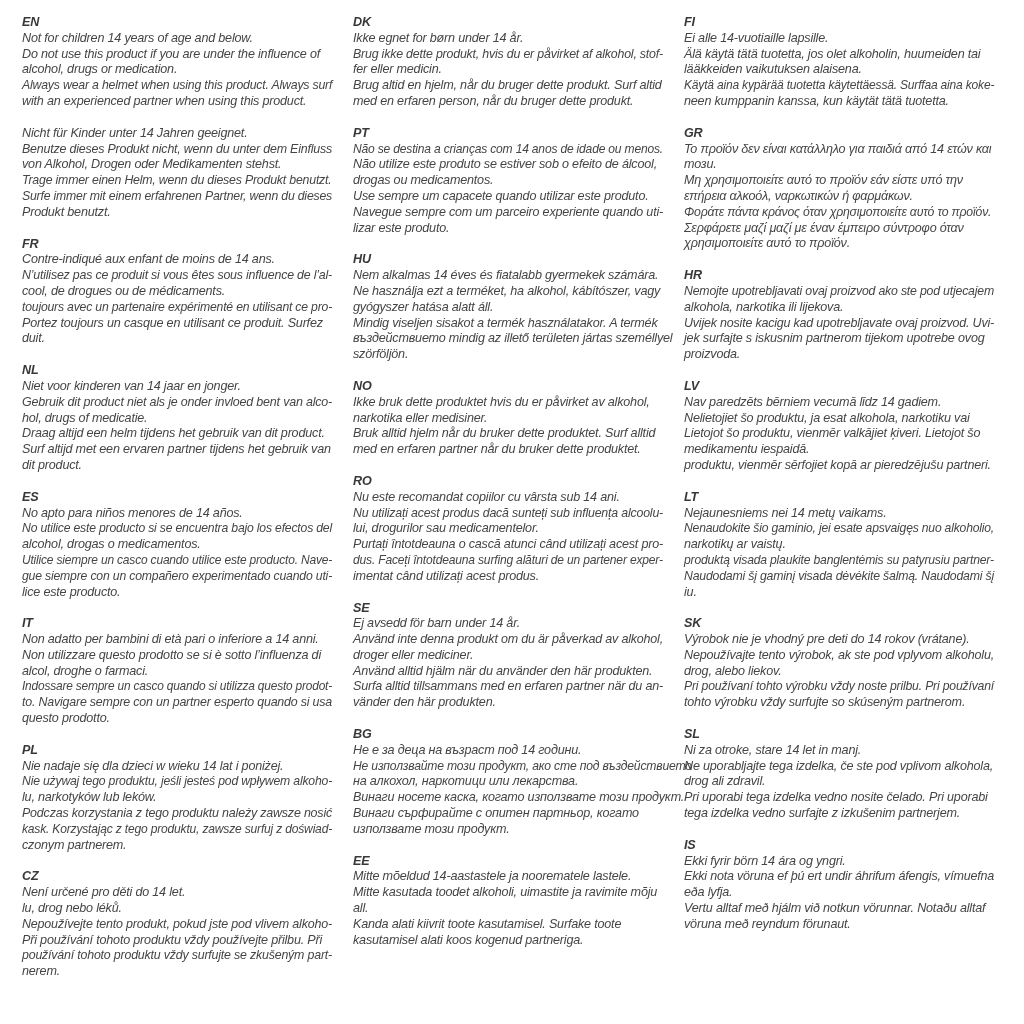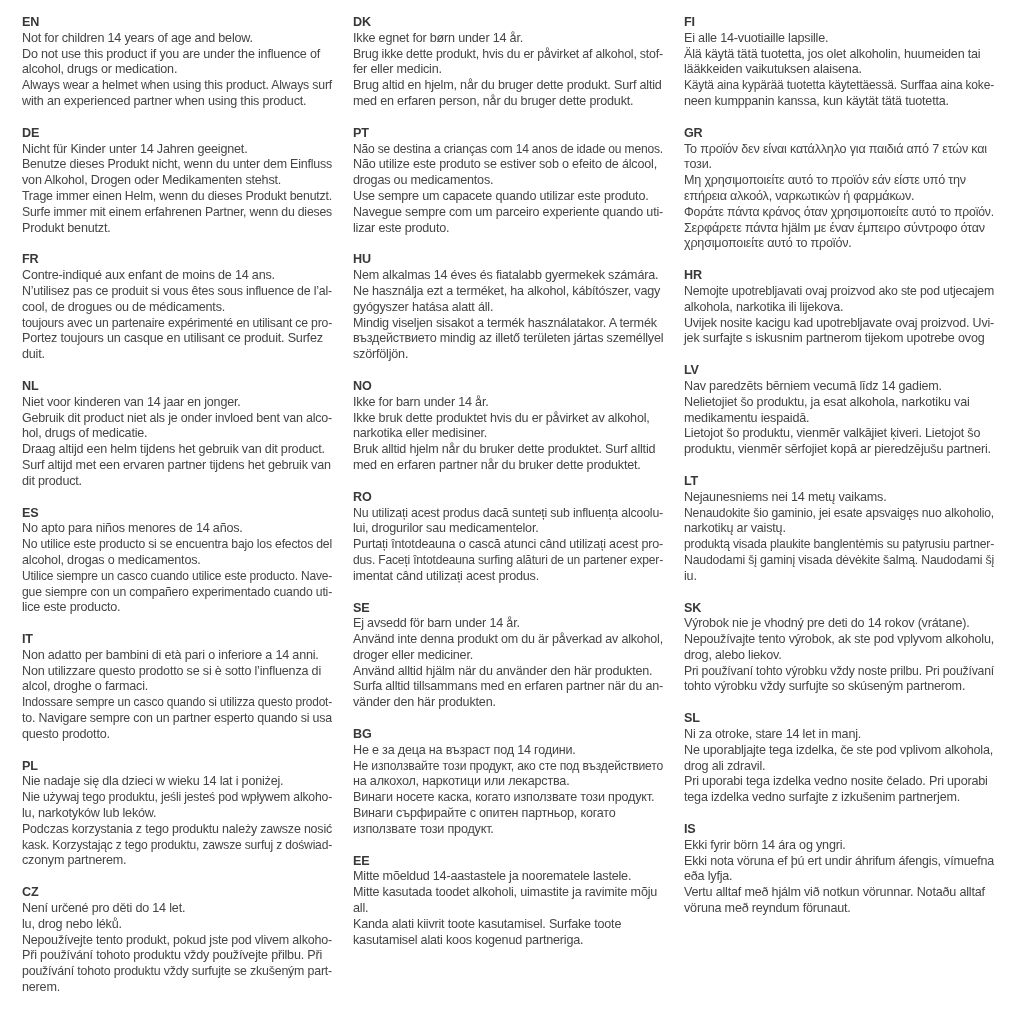--- a/index.html
+++ b/index.html
@@ -14,20 +14,21 @@
     box-sizing: border-box;
     width: 1024px;
     height: 1024px;
     padding: 15px 0 0 22px;
     display: flex;
     gap: 21px;
     font-family: "Liberation Sans", sans-serif;
     color: #454545;
     font-size: 12.6px;
     letter-spacing: -0.2px;
+    font-style: italic;
   }
   .col {
     width: 310px;
     flex: 0 0 310px;
     overflow: visible;
   }
   .lang-block {
     margin: 0 0 16px 0;
   }
   .lang-code {
@@ -55,21 +56,20 @@
   <div class="col">
       <div class="lang-block">
         <div class="lang-code"><span>EN</span></div>
         <div class="ln"><span>Not for children 14 years of age and below.</span></div>
         <div class="ln"><span>Do not use this product if you are under the influence of</span></div>
         <div class="ln"><span>alcohol, drugs or medication.</span></div>
         <div class="ln"><span style="transform: scaleX(0.9761);">Always wear a helmet when using this product. Always surf</span></div>
         <div class="ln"><span>with an experienced partner when using this product.</span></div>
       </div>
       <div class="lang-block">
-        <div class="lang-code"><span>DE</span></div>
         <div class="ln"><span>Nicht für Kinder unter 14 Jahren geeignet.</span></div>
         <div class="ln"><span style="transform: scaleX(0.9862);">Benutze dieses Produkt nicht, wenn du unter dem Einfluss</span></div>
         <div class="ln"><span>von Alkohol, Drogen oder Medikamenten stehst.</span></div>
         <div class="ln"><span style="transform: scaleX(0.9784);">Trage immer einen Helm, wenn du dieses Produkt benutzt.</span></div>
         <div class="ln"><span style="transform: scaleX(0.9733);">Surfe immer mit einem erfahrenen Partner, wenn du dieses</span></div>
         <div class="ln"><span>Produkt benutzt.</span></div>
       </div>
       <div class="lang-block">
         <div class="lang-code"><span>FR</span></div>
         <div class="ln"><span>Contre-indiqué aux enfant de moins de 14 ans.</span></div>
@@ -147,28 +147,28 @@
         <div class="lang-code"><span>HU</span></div>
         <div class="ln"><span>Nem alkalmas 14 éves és fiatalabb gyermekek számára.</span></div>
         <div class="ln"><span>Ne használja ezt a terméket, ha alkohol, kábítószer, vagy</span></div>
         <div class="ln"><span>gyógyszer hatása alatt áll.</span></div>
         <div class="ln"><span>Mindig viseljen sisakot a termék használatakor. A termék</span></div>
         <div class="ln"><span>въздействието mindig az illető területen jártas személlyel</span></div>
         <div class="ln"><span>szörföljön.</span></div>
       </div>
       <div class="lang-block">
         <div class="lang-code"><span>NO</span></div>
-        <div class="ln"><span>Ikke for barn under 14 år.</span></div>
         <div class="ln"><span>Ikke bruk dette produktet hvis du er påvirket av alkohol,</span></div>
         <div class="ln"><span>narkotika eller medisiner.</span></div>
         <div class="ln"><span>Bruk alltid hjelm når du bruker dette produktet. Surf alltid</span></div>
         <div class="ln"><span>med en erfaren partner når du bruker dette produktet.</span></div>
       </div>
       <div class="lang-block">
         <div class="lang-code"><span>RO</span></div>
+        <div class="ln"><span>Nu este recomandat copiilor cu vârsta sub 14 ani.</span></div>
         <div class="ln"><span style="transform: scaleX(0.9828);">Nu utilizați acest produs dacă sunteți sub influența alcoolu-</span></div>
         <div class="ln"><span>lui, drogurilor sau medicamentelor.</span></div>
         <div class="ln"><span style="transform: scaleX(0.9976);">Purtați întotdeauna o cască atunci când utilizați acest pro-</span></div>
         <div class="ln"><span style="transform: scaleX(0.9593);">dus. Faceți întotdeauna surfing alături de un partener exper-</span></div>
         <div class="ln"><span>imentat când utilizați acest produs.</span></div>
       </div>
       <div class="lang-block">
         <div class="lang-code"><span>SE</span></div>
         <div class="ln"><span>Ej avsedd för barn under 14 år.</span></div>
         <div class="ln"><span style="transform: scaleX(0.9943);">Använd inte denna produkt om du är påverkad av alkohol,</span></div>
@@ -199,41 +199,42 @@
       <div class="lang-block">
         <div class="lang-code"><span>FI</span></div>
         <div class="ln"><span>Ei alle 14-vuotiaille lapsille.</span></div>
         <div class="ln"><span>Älä käytä tätä tuotetta, jos olet alkoholin, huumeiden tai</span></div>
         <div class="ln"><span>lääkkeiden vaikutuksen alaisena.</span></div>
         <div class="ln"><span style="transform: scaleX(0.9553);">Käytä aina kypärää tuotetta käytettäessä. Surffaa aina koke-</span></div>
         <div class="ln"><span>neen kumppanin kanssa, kun käytät tätä tuotetta.</span></div>
       </div>
       <div class="lang-block">
         <div class="lang-code"><span>GR</span></div>
-        <div class="ln"><span>Το προϊόν δεν είναι κατάλληλο για παιδιά από 7 ετών και</span></div>
+        <div class="ln"><span>Το προϊόν δεν είναι κατάλληλο για παιδιά από 14 ετών και</span></div>
         <div class="ln"><span>този.</span></div>
         <div class="ln"><span>Μη χρησιμοποιείτε αυτό το προϊόν εάν είστε υπό την</span></div>
         <div class="ln"><span>επήρεια αλκοόλ, ναρκωτικών ή φαρμάκων.</span></div>
         <div class="ln"><span style="transform: scaleX(0.9742);">Φοράτε πάντα κράνος όταν χρησιμοποιείτε αυτό το προϊόν.</span></div>
-        <div class="ln"><span>Σερφάρετε πάντα hjälm με έναν έμπειρο σύντροφο όταν</span></div>
+        <div class="ln"><span>Σερφάρετε μαζί μαζί με έναν έμπειρο σύντροφο όταν</span></div>
         <div class="ln"><span>χρησιμοποιείτε αυτό το προϊόν.</span></div>
       </div>
       <div class="lang-block">
         <div class="lang-code"><span>HR</span></div>
         <div class="ln"><span style="transform: scaleX(0.9766);">Nemojte upotrebljavati ovaj proizvod ako ste pod utjecajem</span></div>
         <div class="ln"><span>alkohola, narkotika ili lijekova.</span></div>
         <div class="ln"><span style="transform: scaleX(0.9904);">Uvijek nosite kacigu kad upotrebljavate ovaj proizvod. Uvi-</span></div>
         <div class="ln"><span>jek surfajte s iskusnim partnerom tijekom upotrebe ovog</span></div>
+        <div class="ln"><span>proizvoda.</span></div>
       </div>
       <div class="lang-block">
         <div class="lang-code"><span>LV</span></div>
         <div class="ln"><span>Nav paredzēts bērniem vecumā līdz 14 gadiem.</span></div>
         <div class="ln"><span>Nelietojiet šo produktu, ja esat alkohola, narkotiku vai</span></div>
+        <div class="ln"><span>Lietojot šo produktu, vienmēr valkājiet ķiveri. Lietojot šo</span></div>
         <div class="ln"><span>medikamentu iespaidā.</span></div>
-        <div class="ln"><span>Lietojot šo produktu, vienmēr valkājiet ķiveri. Lietojot šo</span></div>
         <div class="ln"><span>produktu, vienmēr sērfojiet kopā ar pieredzējušu partneri.</span></div>
       </div>
       <div class="lang-block">
         <div class="lang-code"><span>LT</span></div>
         <div class="ln"><span>Nejaunesniems nei 14 metų vaikams.</span></div>
         <div class="ln"><span style="transform: scaleX(0.9644);">Nenaudokite šio gaminio, jei esate apsvaigęs nuo alkoholio,</span></div>
         <div class="ln"><span>narkotikų ar vaistų.</span></div>
         <div class="ln"><span style="transform: scaleX(0.9644);">produktą visada plaukite banglentėmis su patyrusiu partner-</span></div>
         <div class="ln"><span style="transform: scaleX(0.9748);">Naudodami šį gaminį visada dėvėkite šalmą. Naudodami šį</span></div>
         <div class="ln"><span>iu.</span></div>

